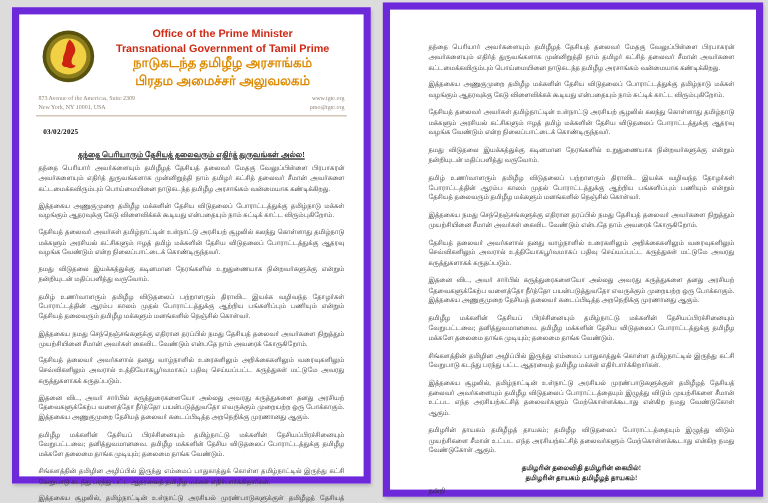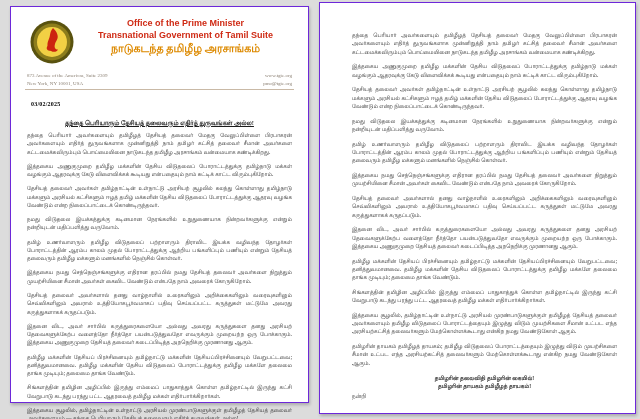--- a/index.html
+++ b/index.html
@@ -6,21 +6,21 @@
   html,body { width:640px; height:419px; }
   body {
     background:#dcdcdc;
     font-family:"Liberation Serif", serif;
     position:relative;
     overflow:hidden;
   }
   .page {
     position:absolute;
     background:#ffffff;
-    border:1px solid #6d28d9;
+    border:6px solid #6d28d9;
     box-shadow:1px 2px 3px rgba(0,0,0,0.22);
   }
   #page-1 { left:10px; top:6px; width:299px; height:397px; padding:8px 14px 8px 14px; }
   #page-2 { left:319px; top:2px; width:317px; height:412px; padding:24px 16px 8px 30px; }
 
   
   .letterhead { display:flex; align-items:flex-start; }
   .seal { flex:0 0 46px; margin:4px 2px 0 4px; }
   .head-text { flex:1; text-align:center; padding-top:3px; }
   .org-line { font-family:"Liberation Sans", sans-serif; font-weight:bold; font-size:9px; line-height:1.3; }
@@ -60,22 +60,23 @@
       <svg width="46" height="46" viewBox="0 0 46 46">
         <circle cx="23" cy="23" r="21.5" fill="#59520f"></circle>
         <circle cx="23" cy="23" r="18.5" fill="#8c7d1c"></circle>
         <circle cx="23" cy="23" r="15" fill="#f2d044"></circle>
         <path d="M24,9 c-4,5 -2,7 -4.5,12 c-2,4.5 -1,9 2.5,11 c3,1.7 6,0.6 7,-1.5 c-3,0 -4,-2 -3,-5.5 c1,-3.5 3.5,-5 2.5,-9 c-0.8,-3.5 -2.5,-5 -4.5,-7 z" fill="#cc2410"></path>
         <path d="M20,26 c-2.5,1.2 -3,3.5 -1.5,5 c1.2,1.2 3.5,1 4.5,-0.3 c-1.8,-0.4 -2.8,-2.2 -3,-4.7 z" fill="#cc2410"></path>
       </svg>
     </div>
     <div class="head-text">
       <div class="org-line" style="color:#cf2a14">Office of the Prime Minister</div>
-      <div class="org-line" style="color:#cf2a14">Transnational Government of Tamil Suite</div>
+      <div class="org-line" style="color:#cf2a14">Transnational Government of Tamil Prime</div>
       <div class="tamil-head" style="color:#dd8a00">நாடுகடந்த தமிழீழ அரசாங்கம்</div>
+      <div class="tamil-head" style="color:#dd8a00">பிரதம அமைச்சர் அலுவலகம்</div>
     </div>
   </div>
 
   <div class="addr-row">
     <div class="addr">
       <div>873 Avenue of the Americas, Suite 2309</div>
       <div>New York, NY  10001, USA</div>
     </div>
     <div class="contact">
       <div>www.tgte.org</div>

